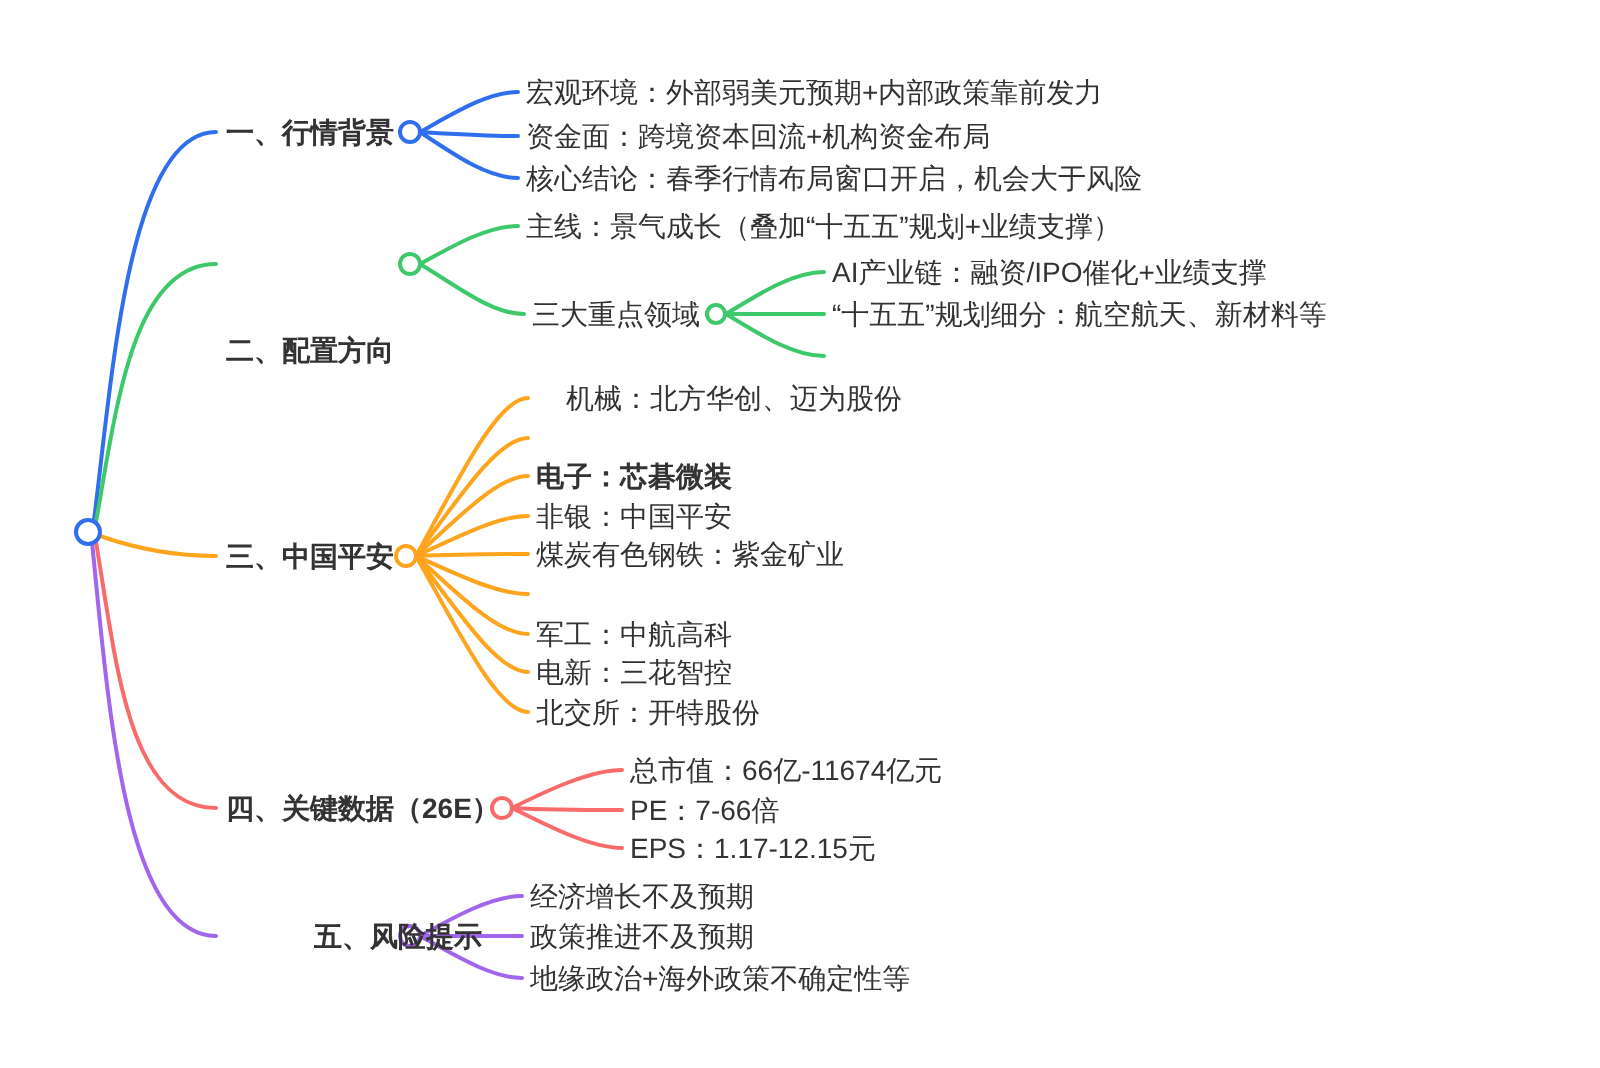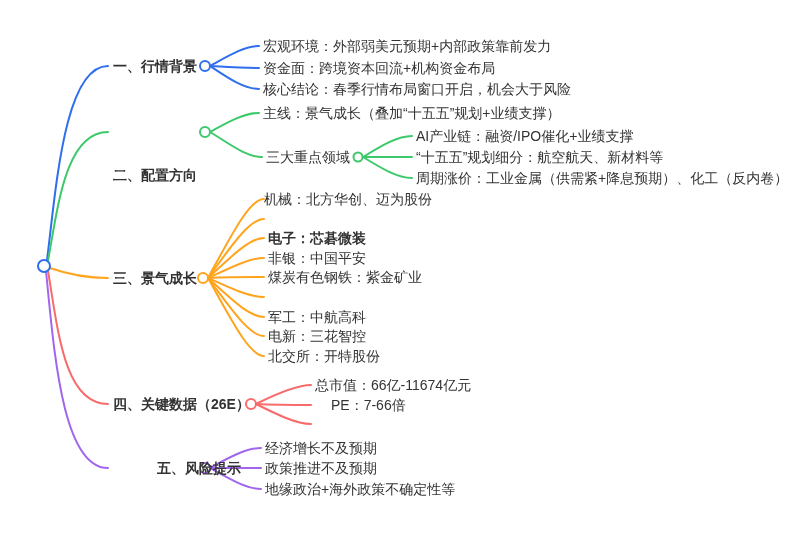--- a/index.html
+++ b/index.html
@@ -79,33 +79,33 @@
   <div class="label branch-title" style="left:113px;top:66px;">一、行情背景</div>
   <div class="label" style="left:263px;top:46px;">宏观环境：外部弱美元预期+内部政策靠前发力</div>
   <div class="label" style="left:263px;top:68px;">资金面：跨境资本回流+机构资金布局</div>
   <div class="label" style="left:263px;top:89px;">核心结论：春季行情布局窗口开启，机会大于风险</div>
 
   <div class="label branch-title" style="left:113px;top:132px;margin-top:43px;">二、配置方向</div>
   <div class="label" style="left:263px;top:113px;">主线：景气成长（叠加“十五五”规划+业绩支撑）</div>
   <div class="label" style="left:266px;top:157px;text-align:right;">三大重点领域</div>
   <div class="label" style="left:416px;top:136px;">AI产业链：融资/IPO催化+业绩支撑</div>
   <div class="label" style="left:416px;top:157px;">“十五五”规划细分：航空航天、新材料等</div>
-  <div class="label" style="left:416px;top:178px;">周期涨价：工业金属（供需紧+降息预期）、化工（反内卷）</div>
 
-  <div class="label branch-title" style="left:113px;top:278px;">三、景气成长</div>
-  <div class="label" style="left:264px;top:199px;">机械：北方华创、迈为股份</div>
+  <div class="label branch-title" style="left:113px;top:278px;">三、中国平安</div>
+  <div class="label" style="left:283px;top:199px;">机械：北方华创、迈为股份</div>
   <div class="label" style="left:268px;top:238px;font-weight:bold;">电子：芯碁微装</div>
   <div class="label" style="left:268px;top:258px;">非银：中国平安</div>
   <div class="label" style="left:268px;top:277px;">煤炭有色钢铁：紫金矿业</div>
   <div class="label" style="left:268px;top:317px;">军工：中航高科</div>
   <div class="label" style="left:268px;top:336px;">电新：三花智控</div>
   <div class="label" style="left:268px;top:356px;">北交所：开特股份</div>
 
   <div class="label branch-title" style="left:113px;top:404px;">四、关键数据（26E）</div>
   <div class="label" style="left:315px;top:385px;">总市值：66亿-11674亿元</div>
-  <div class="label" style="left:331px;top:405px;">PE：7-66倍</div>
+  <div class="label" style="left:315px;top:405px;">PE：7-66倍</div>
+  <div class="label" style="left:315px;top:424px;">EPS：1.17-12.15元</div>
 
   <div class="label branch-title" style="left:113px;top:468px;margin-left:44px;">五、风险提示</div>
   <div class="label" style="left:265px;top:448px;">经济增长不及预期</div>
   <div class="label" style="left:265px;top:468px;">政策推进不及预期</div>
   <div class="label" style="left:265px;top:489px;">地缘政治+海外政策不确定性等</div>
 
 </div>
 
 </body></html>

